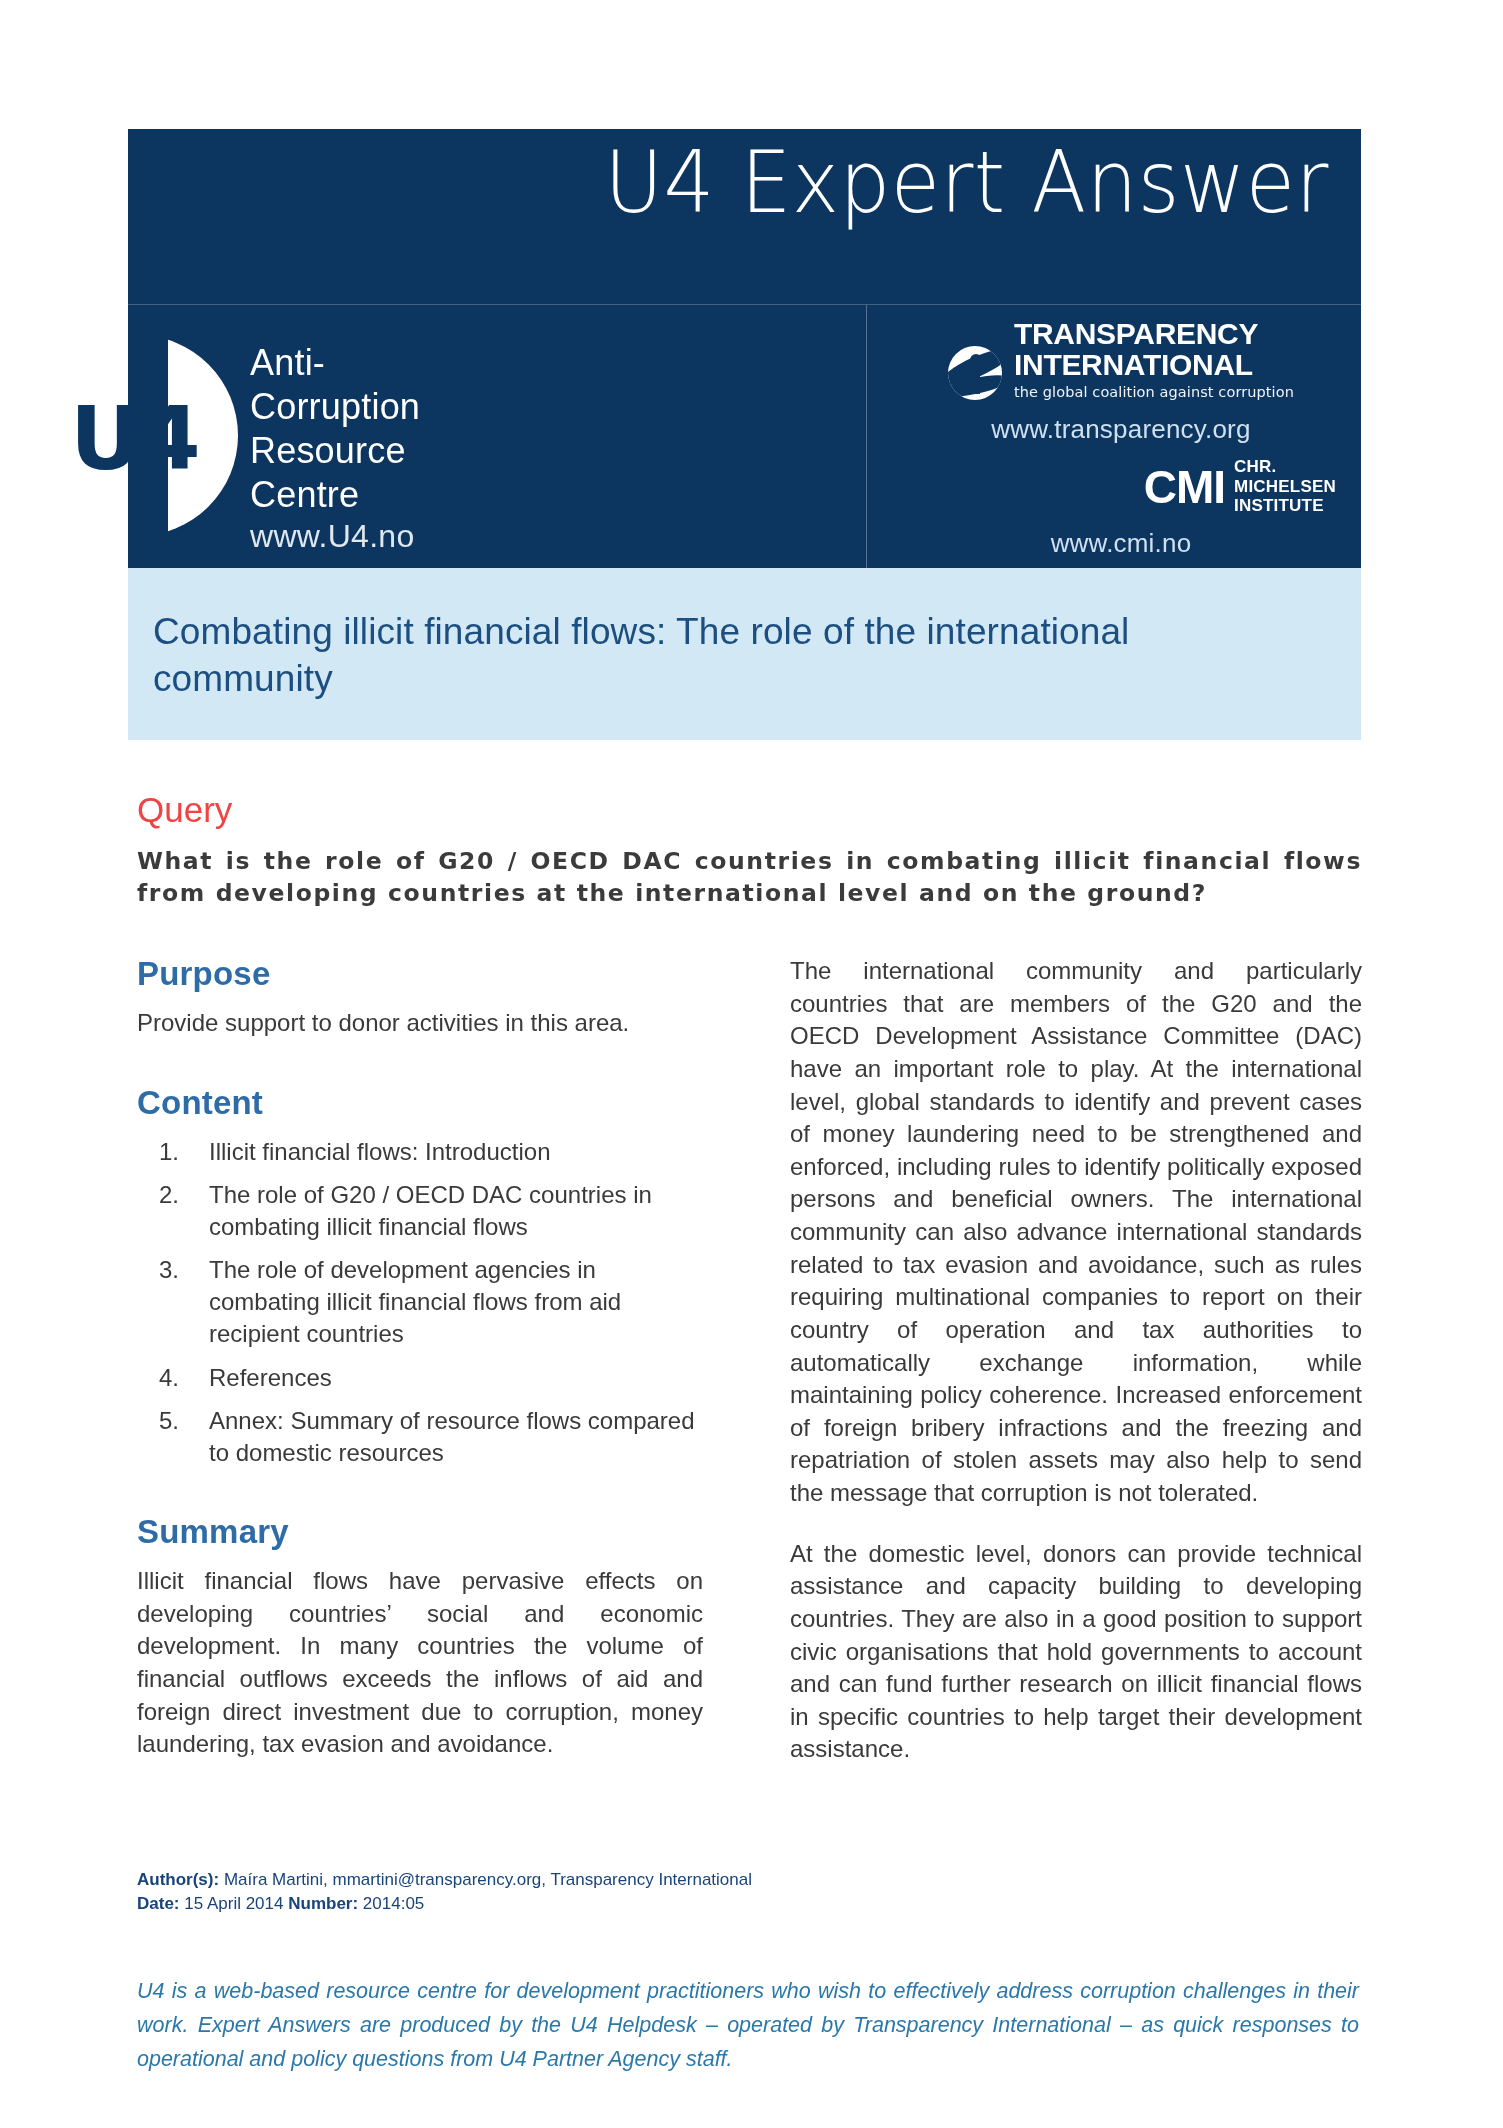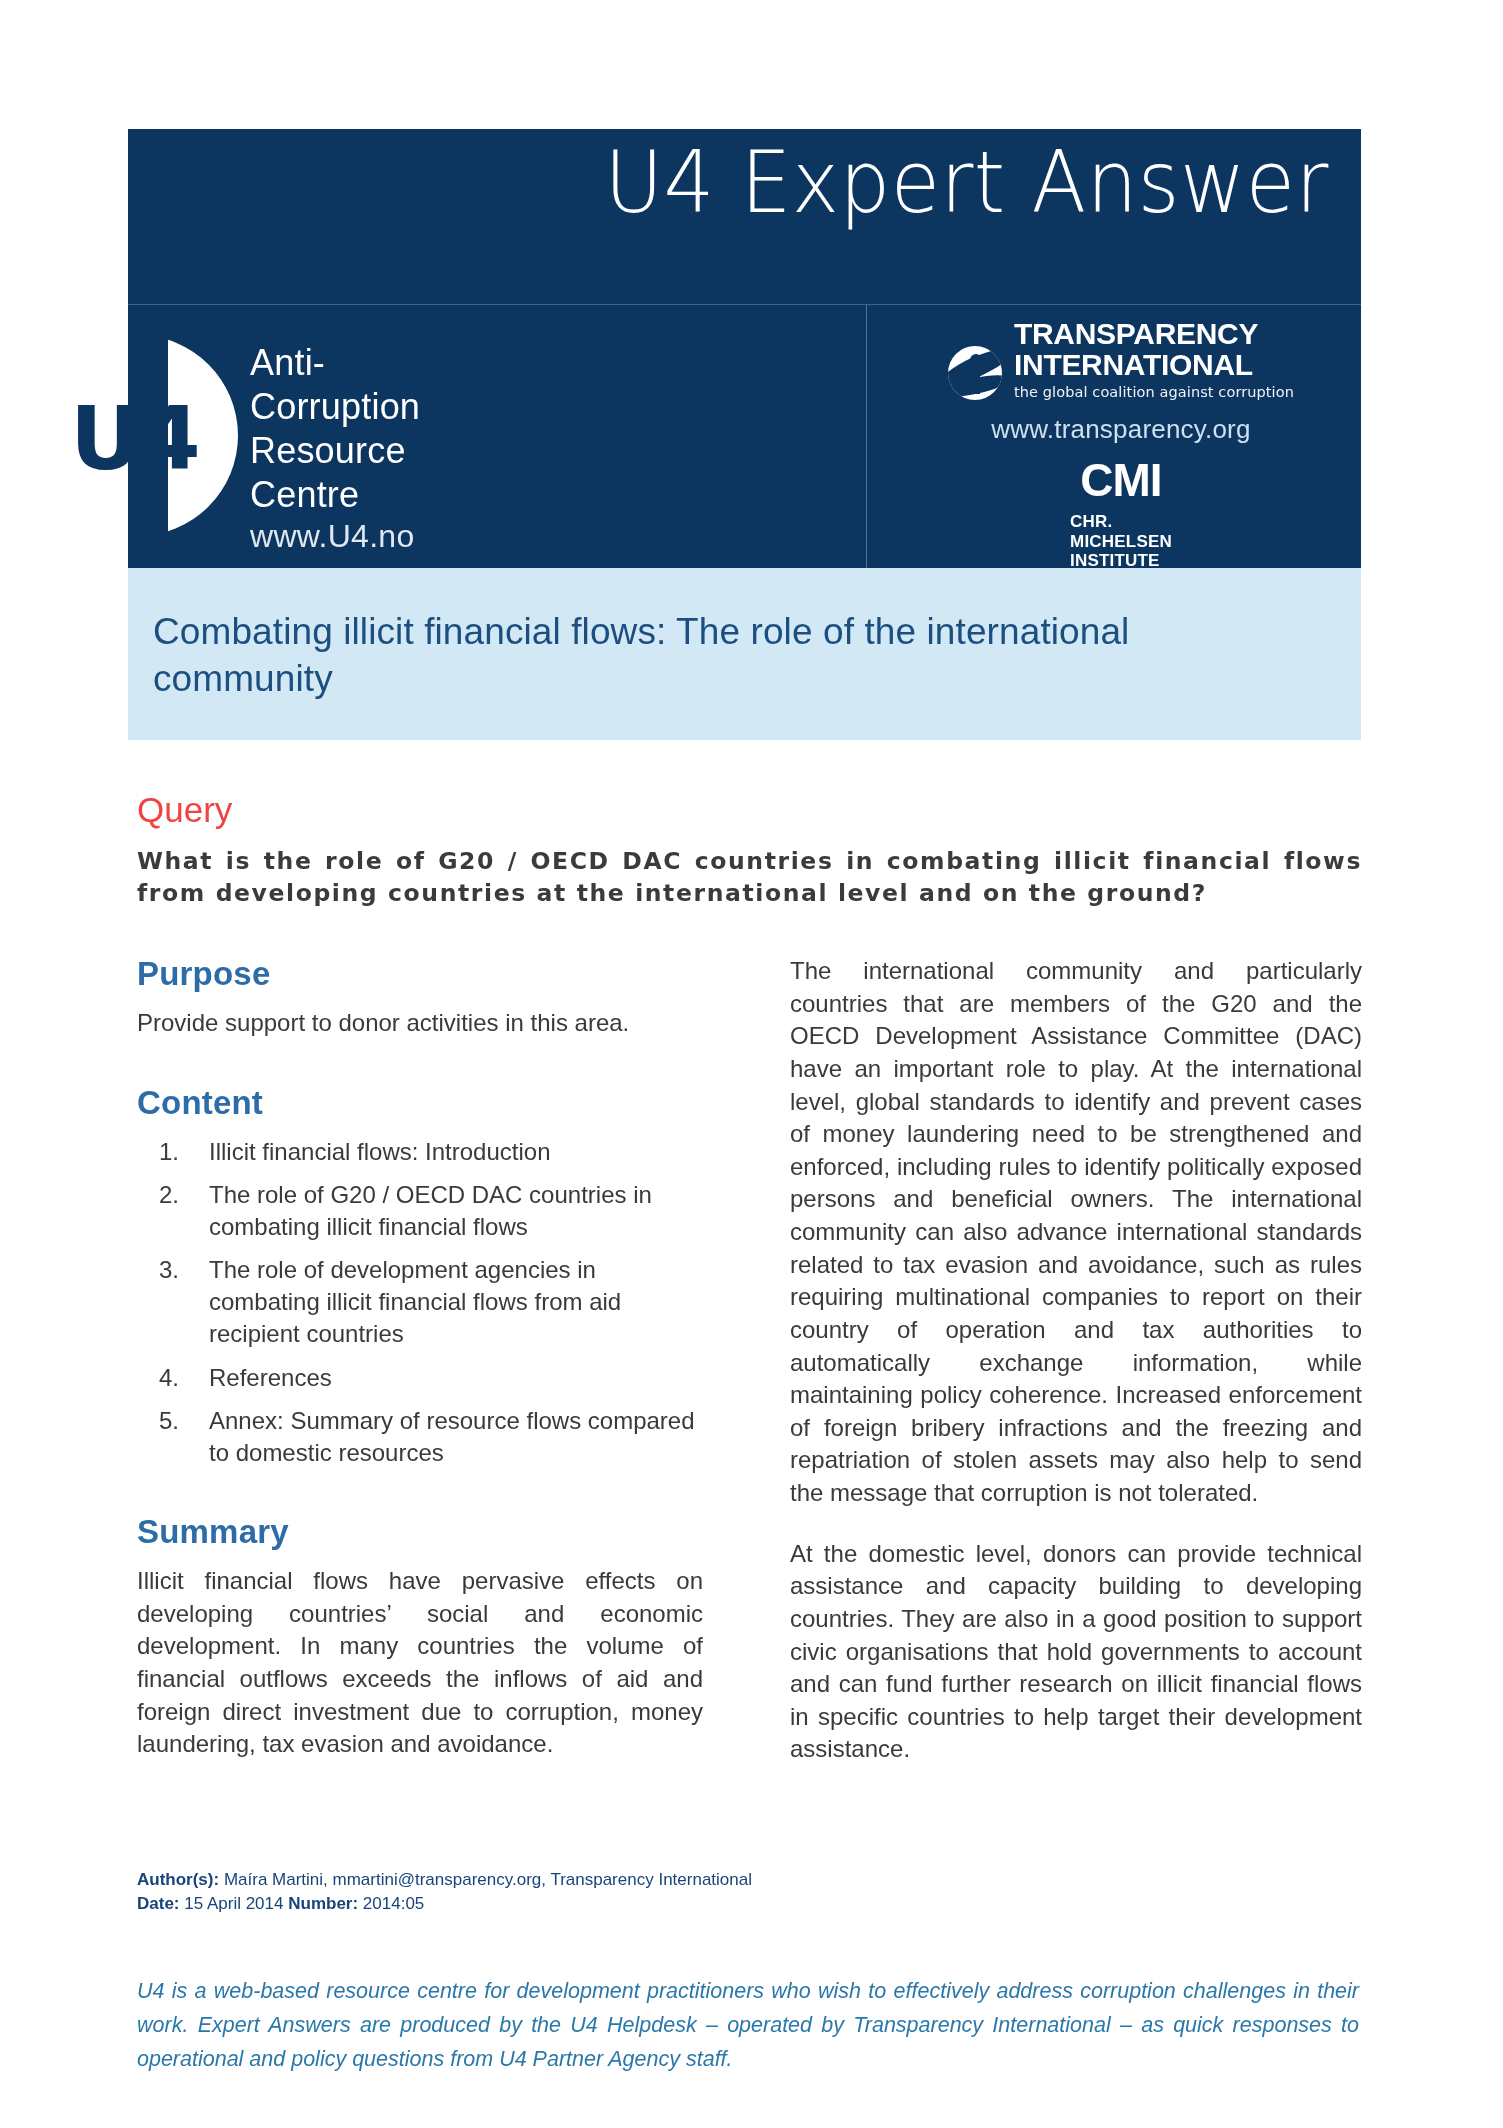--- a/index.html
+++ b/index.html
@@ -202,23 +202,22 @@
   .cmi-block {
     position: absolute;
     left: 778px;
     top: 152px;
     width: 430px;
     text-align: center;
   }
   .cmi-row {
     display: flex;
     align-items: center;
-    justify-content: space-between;
+    justify-content: flex-end;
     gap: 9px;
-    flex-direction: column;
   }
   .cmi-mark {
     font-family: "Liberation Sans", sans-serif;
     font-weight: 700;
     font-size: 46px;
     color: #ffffff;
     letter-spacing: -1px;
     line-height: 1;
   }
   .cmi-sub {

